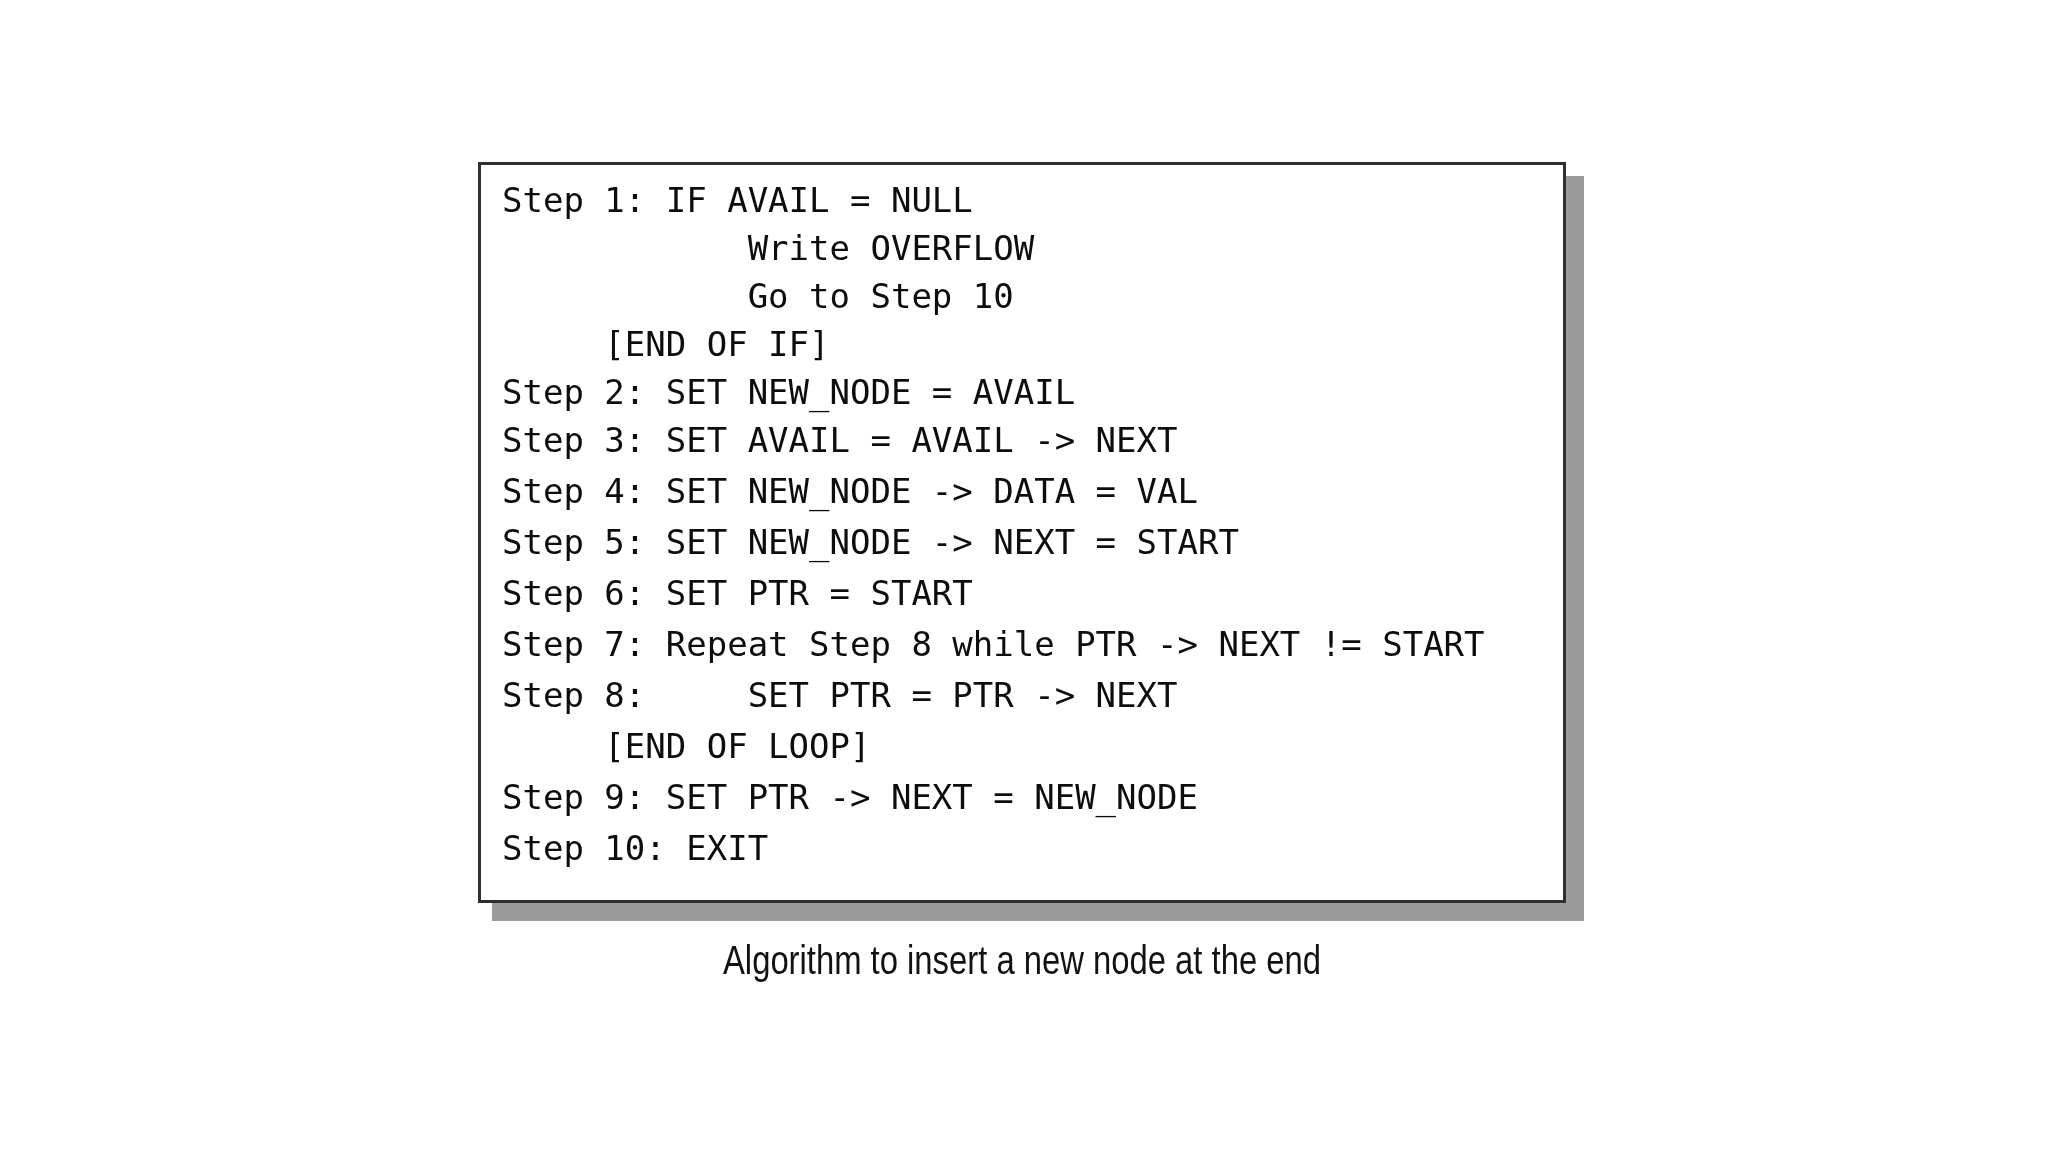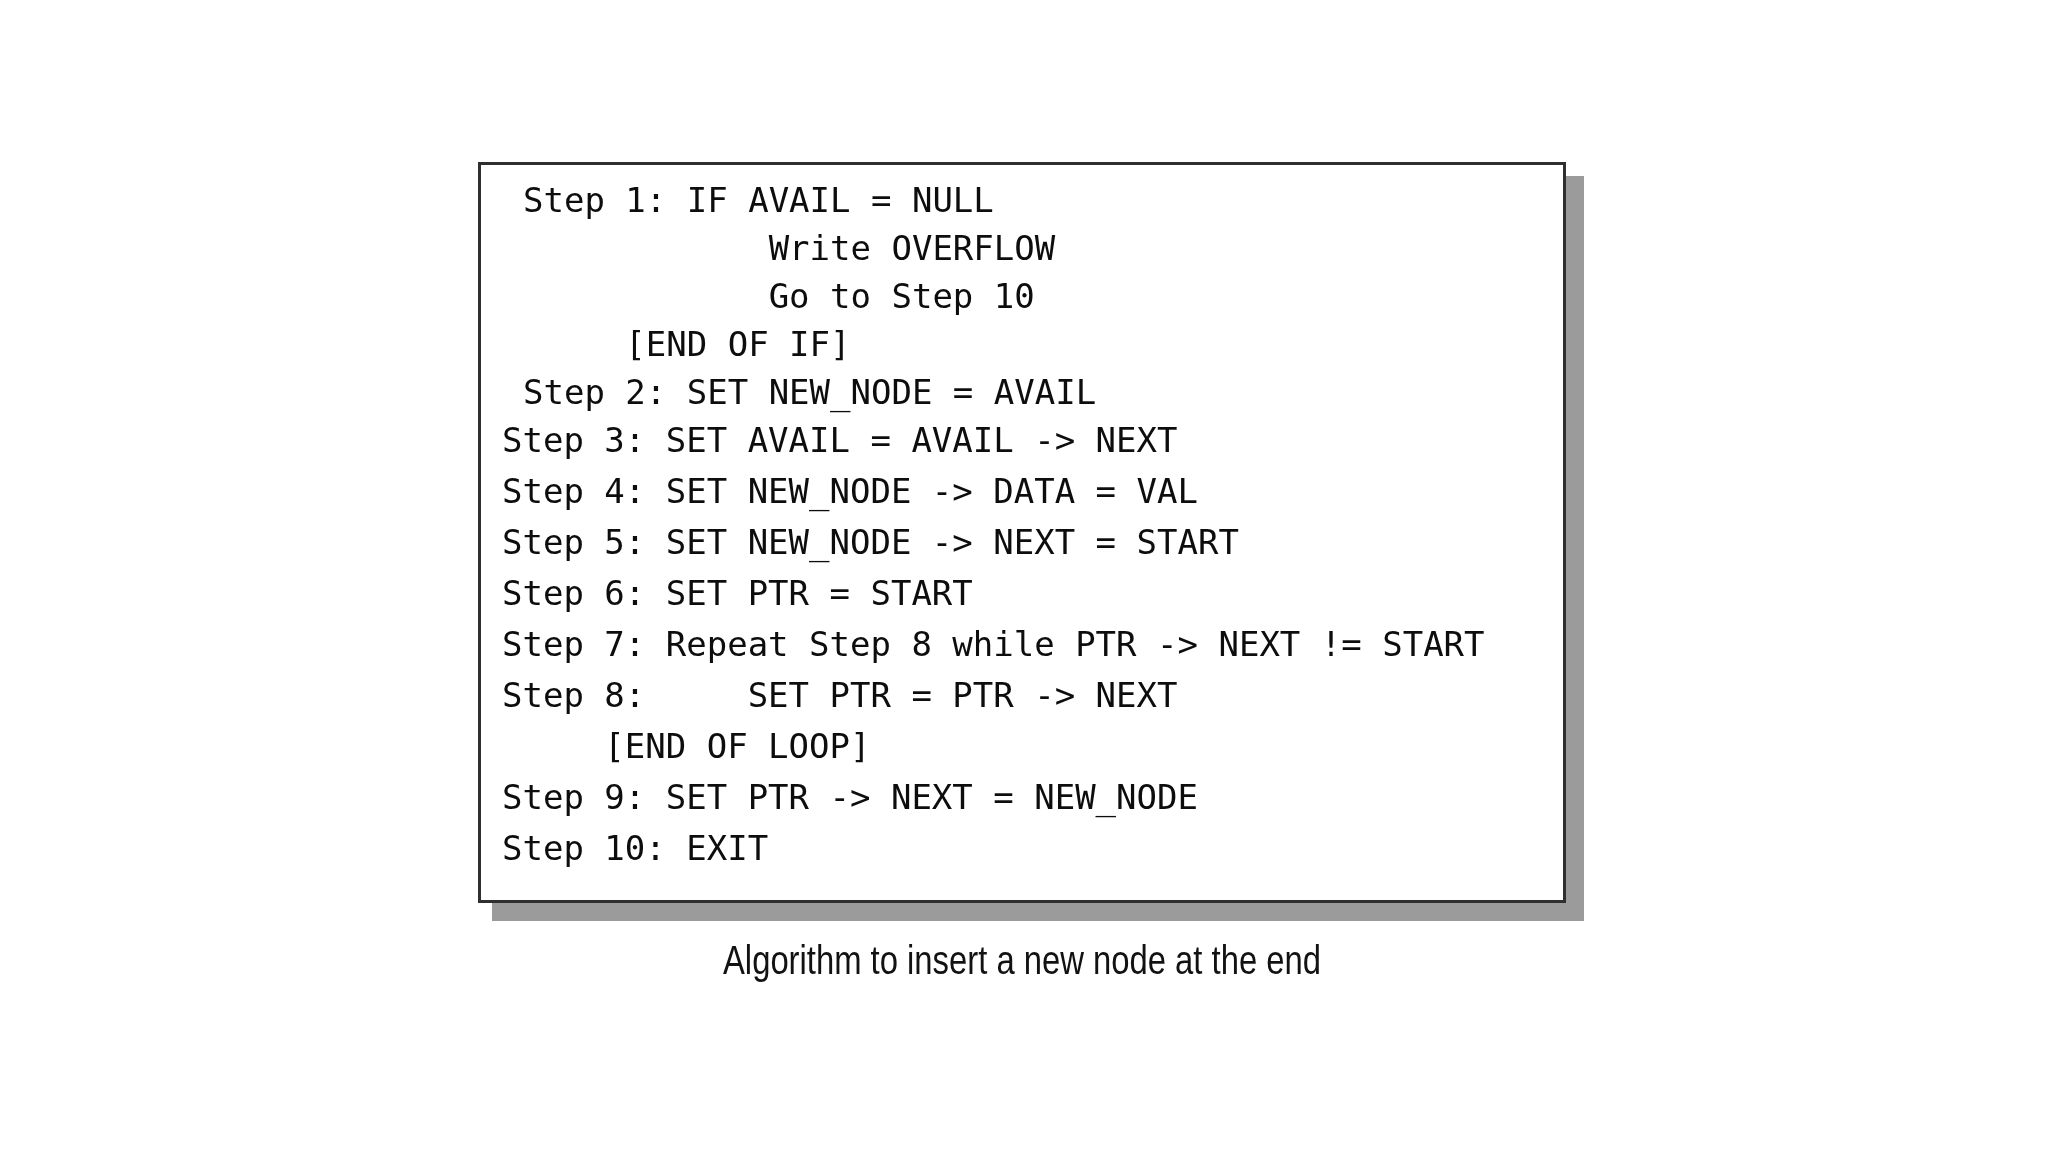--- a/index.html
+++ b/index.html
@@ -62,21 +62,20 @@
 
   .code-line {
     display: block;
     white-space: pre;
     height: 51px;
   }
 
   
   .code-line.tight {
     height: 48px;
-    margin-left: 21px;
   }
 
   
   #figure-caption {
     position: absolute;
     left: 478px;
     top: 938px;
     width: 1088px;
     text-align: center;
     font-family: "Liberation Sans", sans-serif;

